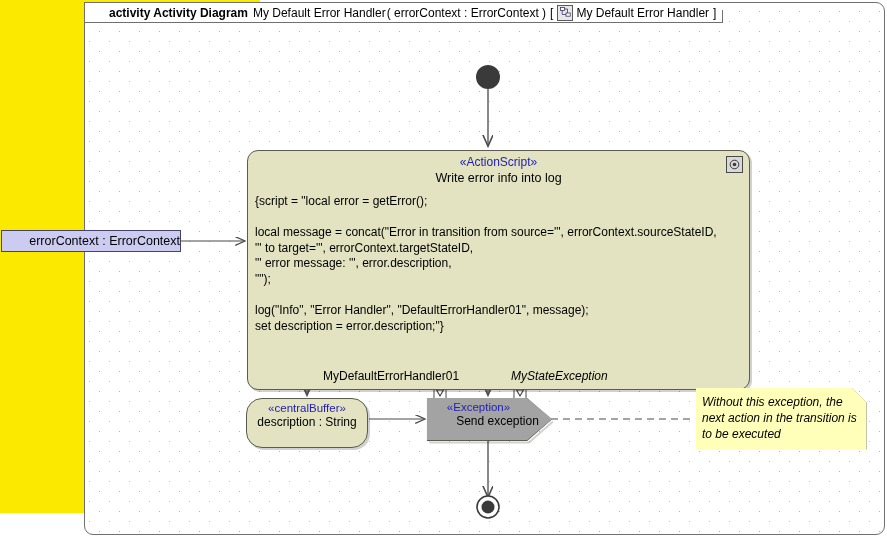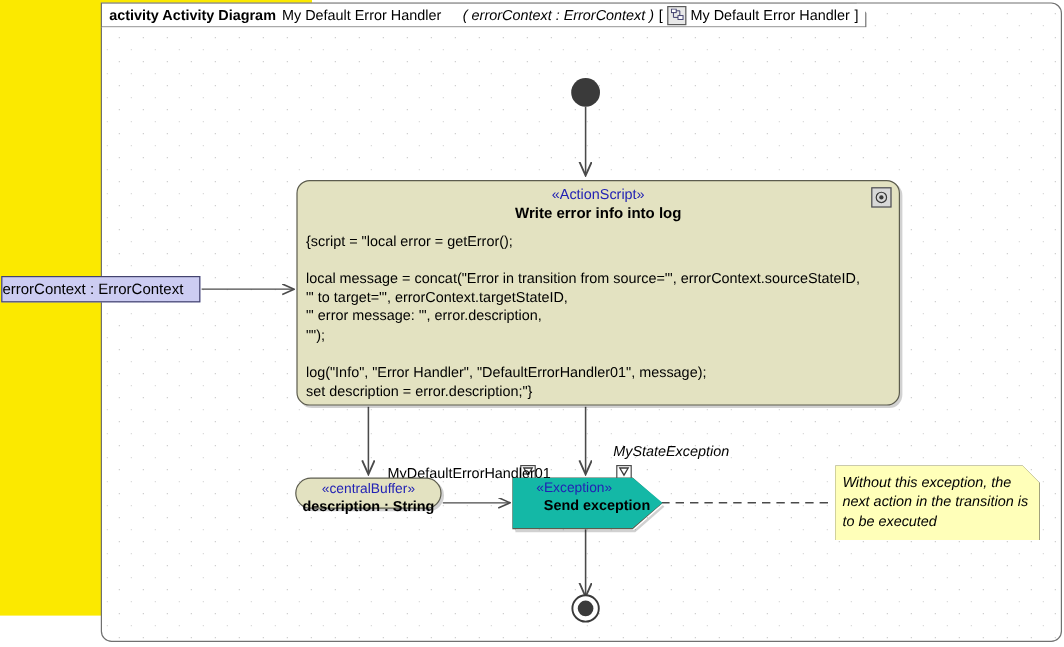--- a/index.html
+++ b/index.html
@@ -73,21 +73,21 @@
     background-position: 12px 8px, 14px 6px;
     opacity: 0;
   }
 
   
   .frame-header {
     position: absolute;
     left: 84px;
     top: 2px;
     height: 21px;
-    padding: 0 0 0 6px;
+    padding: 0 0 0 24px;
     background: #ffffff;
     border: 1px solid #707070;
     border-bottom: 1px solid #707070;
     box-sizing: border-box;
     display: flex;
     align-items: center;
     font-size: 12px;
     color: #000;
     white-space: nowrap;
     border-radius: 0 0 0 0;
@@ -110,32 +110,32 @@
     position: absolute;
     box-sizing: border-box;
     background: #e3e2c1;
     border: 1px solid #5c5c4e;
   }
 
   .action-node {
     left: 247px;
     top: 150px;
     width: 503px;
-    height: 188px;
+    height: 240px;
     border-radius: 11px;
     box-shadow: 2px 2px 0 rgba(0,0,0,0.18);
   }
   .stereotype {
     color: #2222b4;
     font-size: 12px;
     text-align: center;
     margin-top: 4px;
   }
   .node-title {
-    font-weight: bold;
+    font-weight: normal;
     font-size: 12.5px;
     text-align: center;
     color: #000;
     margin-top: 2px;
   }
   .script-body {
     font-size: 12px;
     color: #000;
     padding: 9px 6px 0 7px;
     line-height: 15.6px;
@@ -153,35 +153,35 @@
     display: flex;
     align-items: center;
     justify-content: center;
   }
 
   
   .buffer-node {
     left: 246px;
     top: 398px;
     width: 122px;
-    height: 26px;
+    height: 50px;
     box-shadow: 2px 2px 0 rgba(0,0,0,0.18);
     border-radius: 16px;
   }
   .buffer-node .stereotype { margin-top: 3px; font-size: 11.5px; }
   .buffer-node .node-title { font-size: 12px; margin-top: 1px; }
 
   
   .exception-node {
     position: absolute;
     left: 427px;
     top: 398px;
     width: 125px;
     height: 42px;
-    background: #14b8a6;
+    background: #a3a3a3;
     clip-path: polygon(0 0, 80% 0, 100% 50%, 80% 100%, 0 100%);
   }
   .exception-node .stereotype { margin-top: 3px; font-size: 11.5px; }
   .exception-node .node-title { font-size: 12px; margin-top: 1px; text-align: center; padding-left: 8px;}
 
   
   .note {
     position: absolute;
     left: 696px;
     top: 388px;
@@ -196,41 +196,41 @@
     color: #000;
     padding: 6px 8px 0 6px;
     line-height: 16px;
   }
 
   
   .param-node {
     position: absolute;
     left: 1px;
     top: 230px;
-    width: 166px;
+    width: 180px;
     height: 22px;
     background: #ccccf2;
     border: 1px solid #43436e;
     box-sizing: border-box;
     display: flex;
     align-items: center;
-    justify-content: flex-start;
+    justify-content: flex-end;
     font-size: 12.5px;
     color: #000;
     white-space: nowrap;
   }
 
   
   .edge-label {
     position: absolute;
     font-size: 12px;
     color: #000;
     white-space: nowrap;
   }
-  .lbl-handler { left: 323px; top: 387px; }
+  .lbl-handler { left: 323px; top: 369px; }
   .lbl-stateexc { left: 511px; top: 369px; font-style: italic; }
 
   svg.overlay {
     position: absolute;
     left: 0; top: 0;
     width: 887px;
     height: 539px;
     pointer-events: none;
   }
 </style>
@@ -284,21 +284,21 @@
     <path d="M427.5,398.5 L527,398.5 L551,419.5 L527,440.5 L427.5,440.5 Z" fill="none" stroke="#5c5c4e" stroke-width="1.1"></path>
     <path d="M429.5,442.5 L529,442.5 L553,421.5" fill="none" stroke="rgba(0,0,0,0.18)" stroke-width="2"></path>
 
     <path d="M696.5,388.5 L852,388.5 L866,402.5 L866,449.5 L696.5,449.5 Z" fill="none" stroke="#8a8a5a" stroke-width="1"></path>
     <path d="M852,388.5 L852,402.5 L866,402.5" fill="none" stroke="#8a8a5a" stroke-width="1"></path>
   </svg>
 
   <div class="frame-header">
     <span class="fh-kw">activity Activity Diagram</span>
     <span class="fh-name">My Default Error Handler</span>
-    <span style="margin-left:18px;font-style:italic;">( errorContext : ErrorContext )</span>
+    <span style="margin-left:1px;">( errorContext : ErrorContext )</span>
     <span style="margin-left:4px;">[</span>
     <span class="fh-icon-box">
       <svg width="11" height="11" viewBox="0 0 11 11">
         <rect x="0.5" y="0.5" width="4" height="3" fill="#ffffff" stroke="#3a3a6a" stroke-width="0.8"></rect>
         <rect x="6" y="6" width="4.2" height="3.2" fill="#ffffff" stroke="#3a3a6a" stroke-width="0.8"></rect>
         <path d="M4.5,2 L7.5,2 L7.5,6" fill="none" stroke="#3a3a6a" stroke-width="0.8"></path>
         <path d="M2.2,3.5 L2.2,7.5 L6,7.5" fill="none" stroke="#3a3a6a" stroke-width="0.8"></path>
       </svg>
     </span>
     <span>My Default Error Handler</span>

